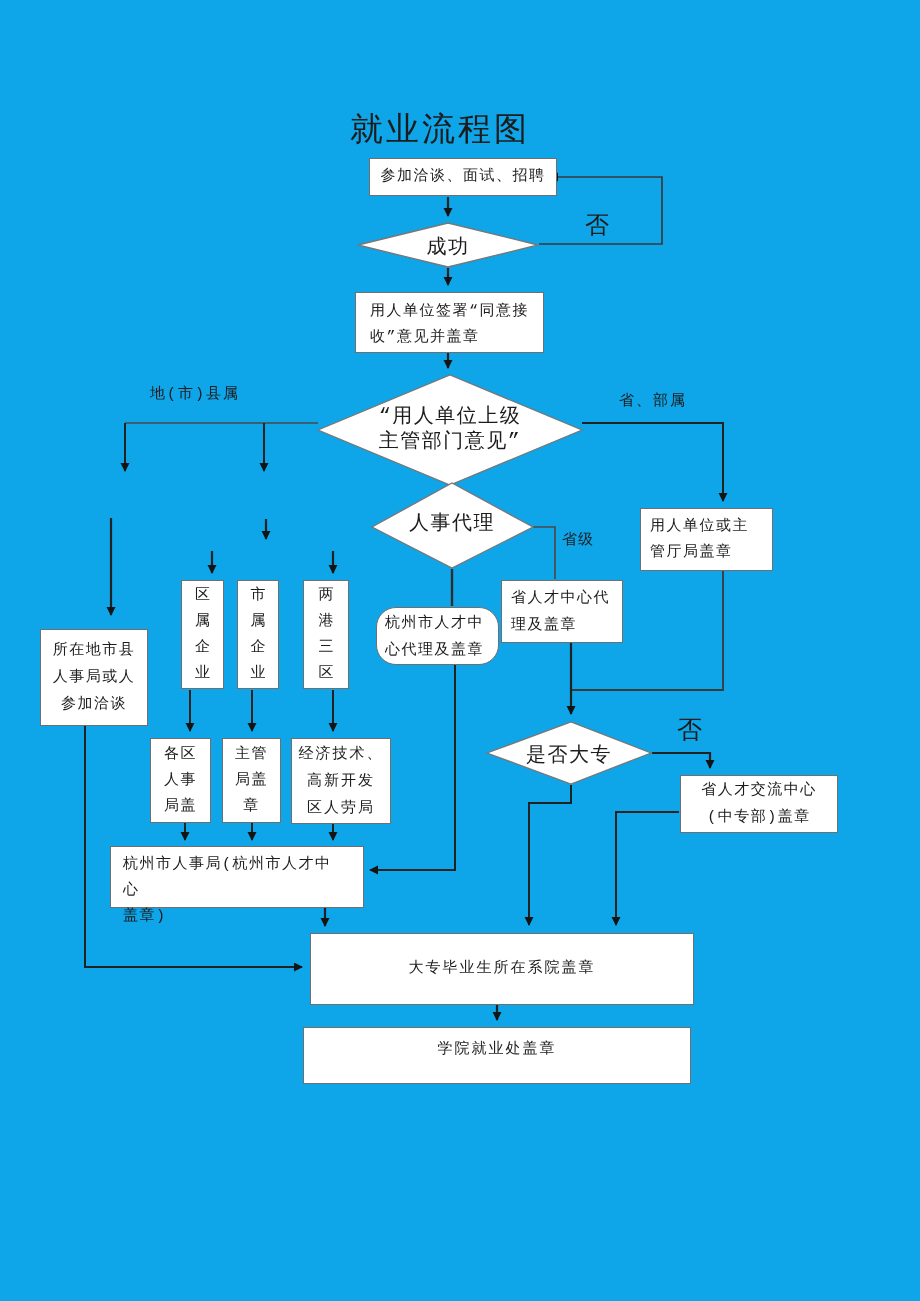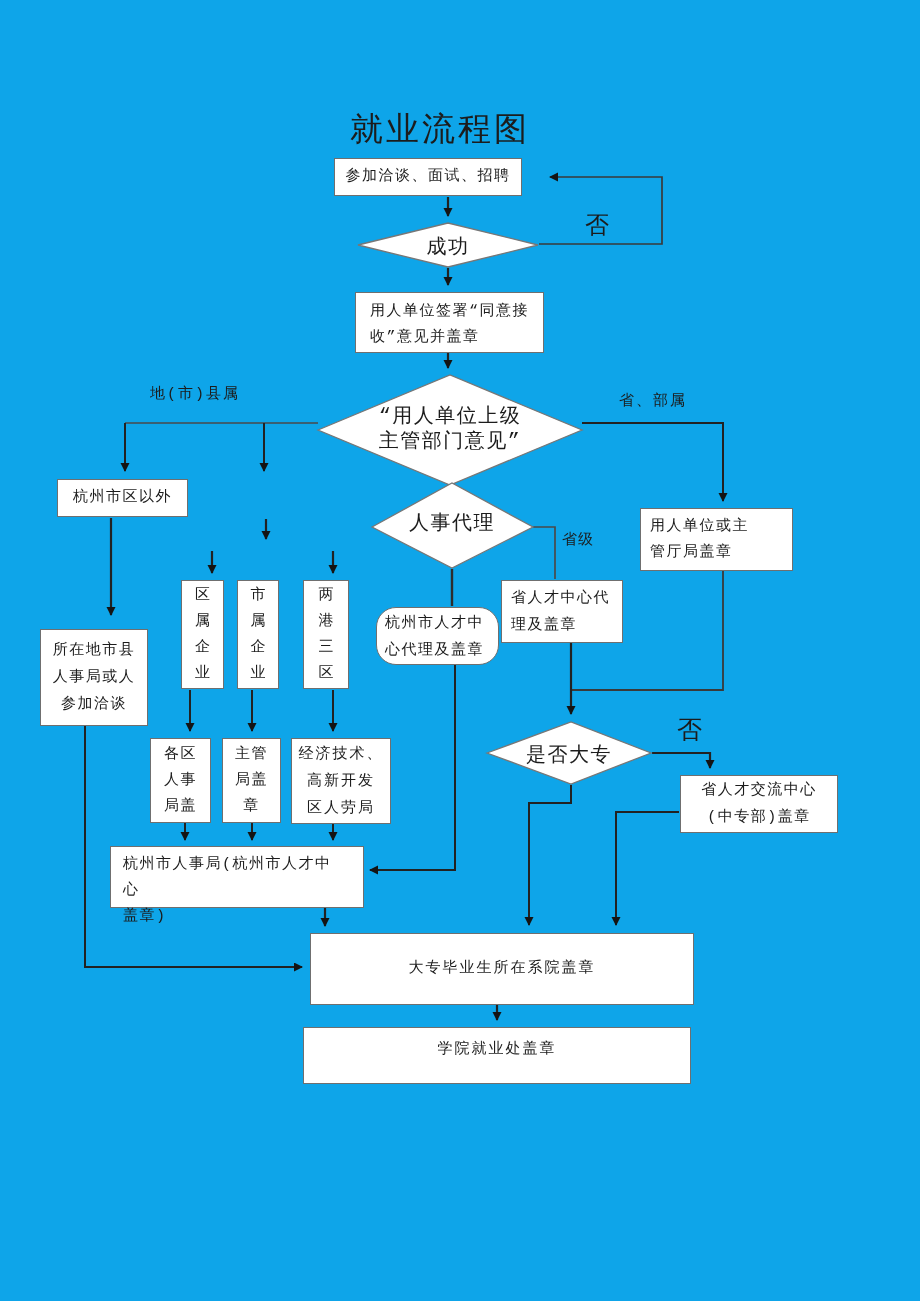--- a/index.html
+++ b/index.html
@@ -85,29 +85,28 @@
   <div class="lbl" style="left:619px; top:391px;">省、部属</div>
   <div class="lbl" style="left:562px; top:530px; letter-spacing:1px;">省级</div>
   <div class="lbl no-lbl" style="left:677px; top:713px; font-size:25px;">否</div>
 
   <div class="dtext" style="left:388px; top:236px; width:120px;">成功</div>
   <div class="dtext" style="left:350px; top:404px; width:200px; line-height:25px;">“用人单位上级
 主管部门意见”</div>
   <div class="dtext" style="left:392px; top:512px; width:120px;">人事代理</div>
   <div class="dtext" style="left:509px; top:744px; width:120px;">是否大专</div>
 
-  <div class="node" style="left:334px; top:158px; width:188px; height:38px;">参加洽谈、面试、招聘</div>
+  <div class="node" style="left:369px; top:158px; width:188px; height:38px;">参加洽谈、面试、招聘</div>
 
   <div class="node left top" style="left:355px; top:292px; width:189px; height:61px; padding:6px 8px 0 14px;">用人单位签署“同意接
 收”意见并盖章</div>
 
-  <div class="node" style="left:57px; top:479px; width:131px; height:38px;">杭州市区以外</div>
 
 
-  <div class="node left top" style="left:640px; top:508px; width:153px; height:63px; padding:5px 6px 0 9px;">用人单位或主
+  <div class="node left top" style="left:640px; top:508px; width:133px; height:63px; padding:5px 6px 0 9px;">用人单位或主
 管厅局盖章</div>
 
   <div class="node" style="left:40px; top:629px; width:108px; height:97px; line-height:27px;">所在地市县
 人事局或人
 参加洽谈</div>
 
   <div class="node" style="left:181px; top:580px; width:43px; height:109px; letter-spacing:0;">区
 属
 企
 业</div>

